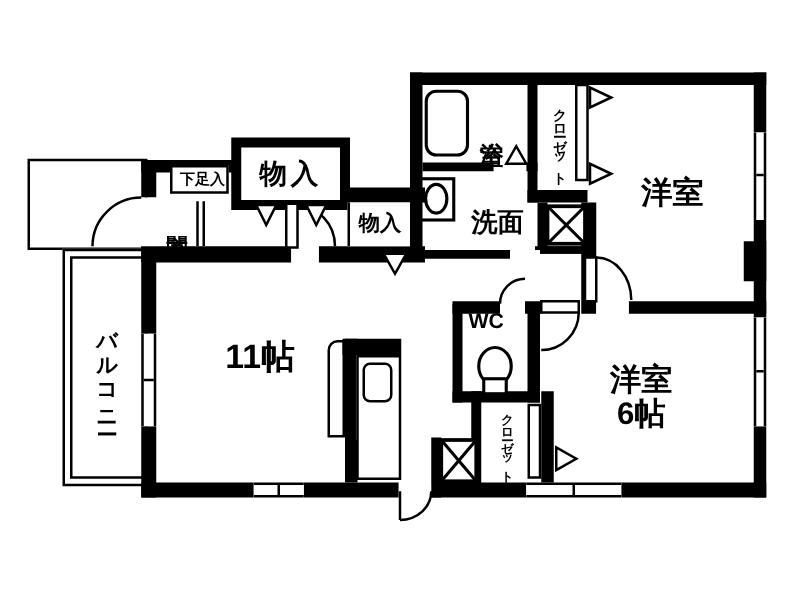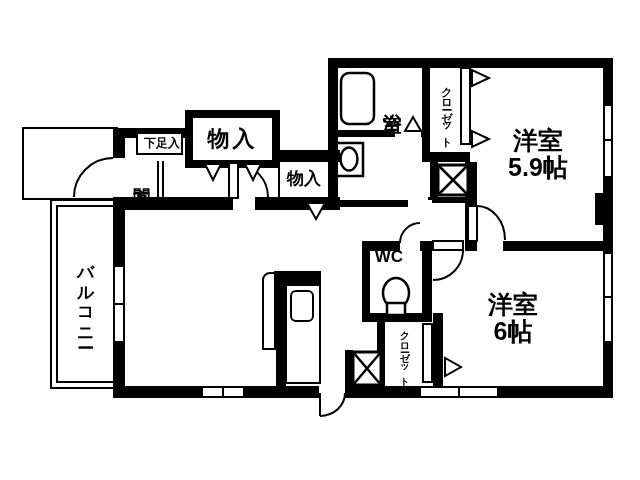--- a/index.html
+++ b/index.html
@@ -163,27 +163,28 @@
     </g>
   </svg>
 
   <div class="label vtext" style="left:70px;top:222px;width:30px;height:150px;font-size:17px;">バルコニー</div>
   <div class="label vtext" style="left:128px;top:152px;width:26px;height:46px;font-size:17px;letter-spacing:0;">玄関</div>
   <div class="label" style="left:136px;top:132px;width:52px;height:23px;font-size:12px;">下足入</div>
   <div class="label" style="left:193px;top:118px;width:79px;height:42px;font-size:22px;letter-spacing:3px;">物入</div>
   <div class="label" style="left:280px;top:164px;width:48px;height:31px;font-size:17px;">物入</div>
   <div class="label vtext" style="left:378px;top:70px;width:28px;height:58px;font-size:19px;letter-spacing:0;">浴室</div>
   <div class="label vtext" style="left:431px;top:70px;width:30px;height:80px;font-size:11px;letter-spacing:0;font-weight:700;">クローゼット</div>
+  <div class="label" style="left:362px;top:163px;width:72px;height:32px;font-size:21px;">洗面</div>
   <div class="label" style="left:370px;top:246px;width:38px;height:22px;font-size:17px;">WC</div>
   <div class="label vtext" style="left:390px;top:323px;width:28px;height:60px;font-size:10px;letter-spacing:0;">クローゼット</div>
 
   <div class="label" style="left:477px;top:122px;width:122px;height:64px;font-size:25px;flex-direction:column;">
     <span>洋室</span>
-    <span>5.9帖</span>
   </div>
   <div class="label" style="left:448px;top:286px;width:130px;height:64px;font-size:25px;flex-direction:column;">
     <span>洋室</span>
     <span>6帖</span>
   </div>
   <div class="label" style="left:128px;top:252px;width:160px;height:68px;font-size:27px;flex-direction:column;">
+    <span>11帖</span>
   </div>
 
 </div>
 
 </body></html>

